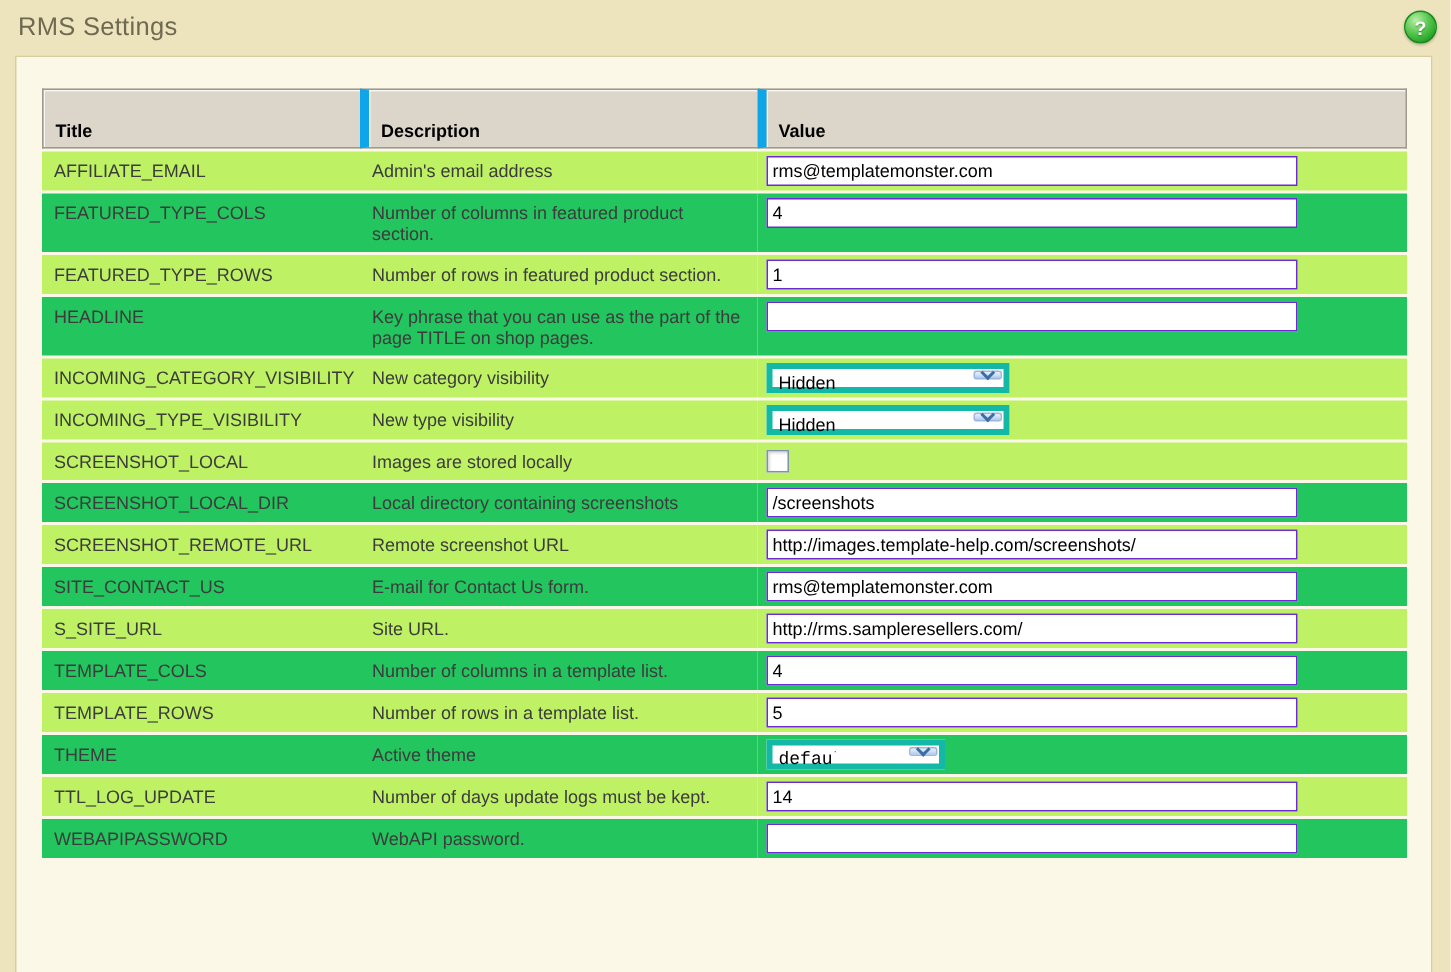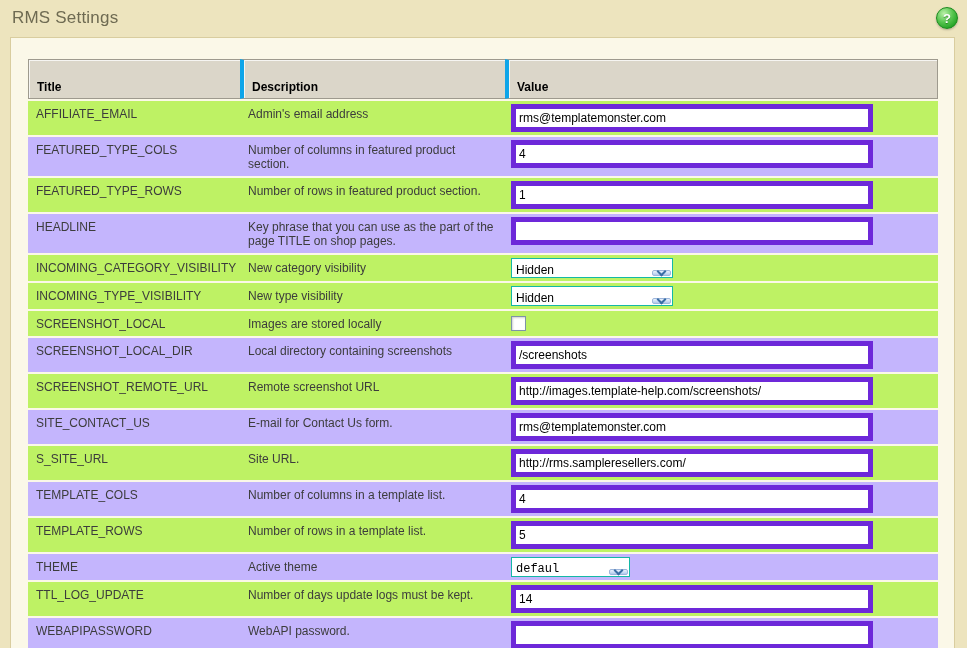--- a/index.html
+++ b/index.html
@@ -39,37 +39,37 @@
   }
   col.c1{width:212px;} col.c2{width:265px;} col.c3{width:433px;}
   th{
     background:#DBD6C9;color:#000;font-weight:bold;text-align:left;
     padding:19px 8px 4px 8px;height:15px;
     border-top:1px solid #9E9A8E;border-bottom:1px solid #9E9A8E;
     box-shadow:inset 1px 1px 0 rgba(255,255,255,.75);
   }
   th:first-child{border-left:1px solid #9E9A8E;}
   th:last-child{border-right:1px solid #9E9A8E;margin-top:36px;}
-  th + th{border-left:4px solid #0ea5e9;}
+  th + th{border-left:6px solid #0ea5e9;}
   td{
     padding:6px 8px 5px 8px;vertical-align:top;line-height:14px;
   }
   td.value-cell{padding:3px 8px 3px 6px;}
   tr.light td{background:#bef264;}
-  tr.dark td{background:#c4b5fd;}
+  tr.dark td{background:#22c55e;}
   
   input.xp-input{
     width:346px;height:16px;
-    border:5px solid #6d28d9;background:#FFFFFF;
+    border:1px solid #6d28d9;background:#FFFFFF;
     padding:1px 3px;margin:0;
     font-family:"Liberation Sans", sans-serif;font-size:12px;color:#000;
   }
   .xp-select{
-    display:inline-flex;align-items:flex-end;box-sizing:border-box;
-    width:162px;height:20px;border:1px solid #14b8a6;background:#FFFFFF;
+    display:inline-flex;align-items:flex-start;box-sizing:border-box;
+    width:162px;height:20px;border:4px solid #14b8a6;background:#FFFFFF;
     cursor:default;
     gap:48px;
   }
   .xp-select.narrow{width:119px;font-family:Liberation Mono, monospace;}
   .xp-select-label{
     flex:1;font-size:12px;color:#000;padding:2px 0 0 4px;
     white-space:nowrap;overflow:hidden;
   }
   .xp-select-btn{
     width:17px;display:flex;align-items:center;justify-content:center;

